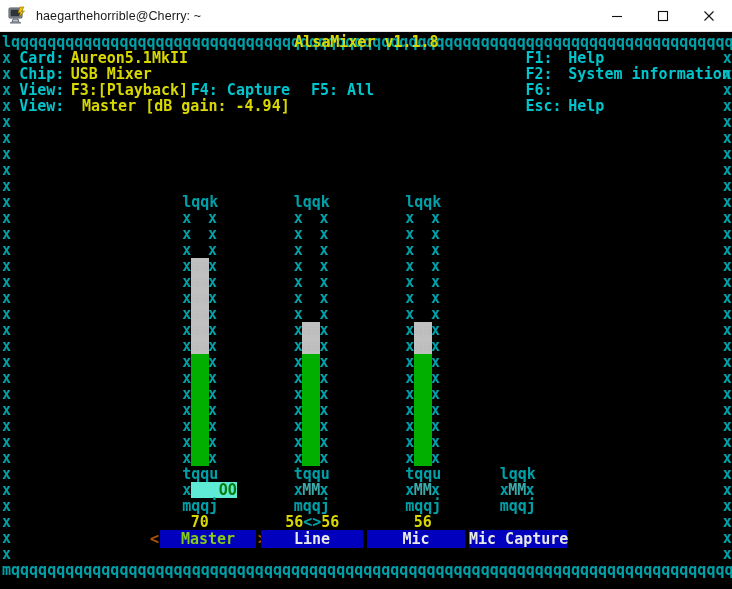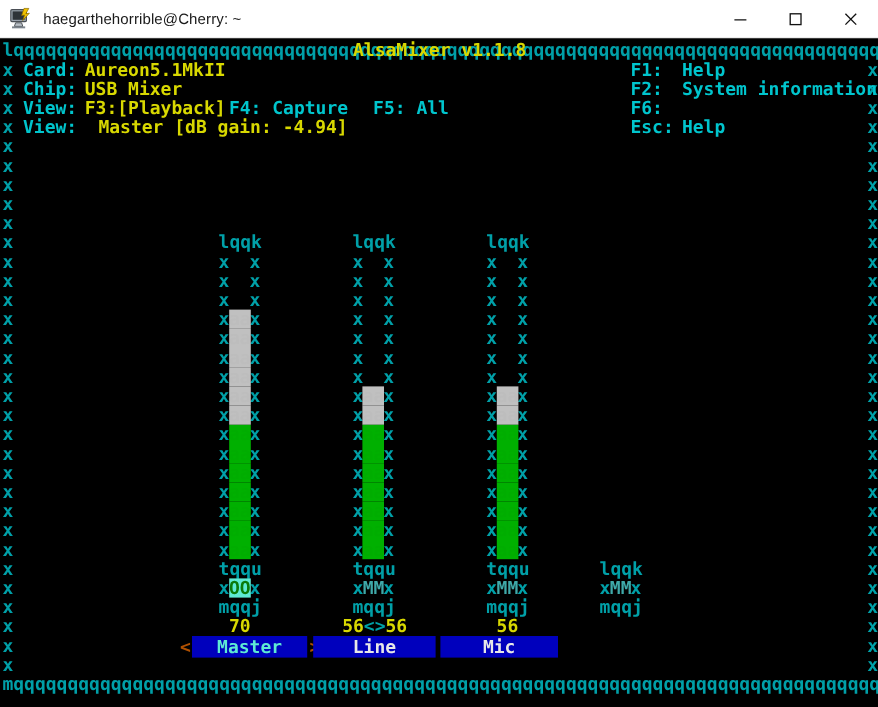--- a/index.html
+++ b/index.html
@@ -64,36 +64,36 @@
     font-weight: bold;
     letter-spacing: 0px;
   }
   .c-frame  { color: #00a0a8; }
   .c-label  { color: #00c5cd; }
   .c-val    { color: #d8d800; }
 
   .barchar-grey  { background:#c0c0c0; color:#bdbdbd; }
   .barchar-green { background:#00b000; color:#00ad00; }
 
-  .mute-on  { background:#5eead4; color:#0a7a0a; }
+  .mute-on  { background:#5eead4; color:#0a7a0a;padding-left:28px; }
   .mute-off { color:#3fa9a9; }
 
   .tabbtn {
     position: absolute;
     background: #0000bd;
     height: 18px;
     line-height: 18px;
     font-size: 15px;
     font-weight: bold;
     font-family: "DejaVu Sans Mono", "Liberation Mono", monospace;
     text-align: center;
     white-space: pre;
     color: #e8e8e8;
   }
-  .tabbtn.selected { color: #5eead4; }
+  .tabbtn.selected { color: #84cc16; }
   .tabarrow {
     position: absolute;
     color: #b05000;
     font-size: 15px;
     line-height: 18px;
     height: 18px;
     font-weight: bold;
     white-space: pre;
   }
 </style>
@@ -368,13 +368,14 @@
     <div class="cell c-frame" style="left: 499.64px; top: 434px;">lqqk</div>
     <div class="cell c-frame" style="left: 499.64px; top: 450px;">x</div>
     <div class="cell c-frame" style="left: 525.38px; top: 450px;">x</div>
     <div class="cell mute-off" style="left: 508.22px; top: 450px;">MM</div>
     <div class="cell c-frame" style="left: 499.64px; top: 466px;">mqqj</div>
     <div class="tabbtn selected" style="left: 160px; width: 96px; top: 498px;">Master</div>
     <div class="tabarrow" style="left: 150px; top: 498px;">&lt;</div>
     <div class="tabarrow" style="left: 258px; top: 498px;">&gt;</div>
     <div class="tabbtn" style="left: 367px; width: 98px; top: 498px;">Mic</div>
     <div class="tabbtn" style="left: 261px; width: 102px; top: 498px;">Line</div>
+    <div class="tabbtn" style="left: 469px; width: 98px; top: 498px;">Mic Capture</div>
   </div>
 
 </body></html>

